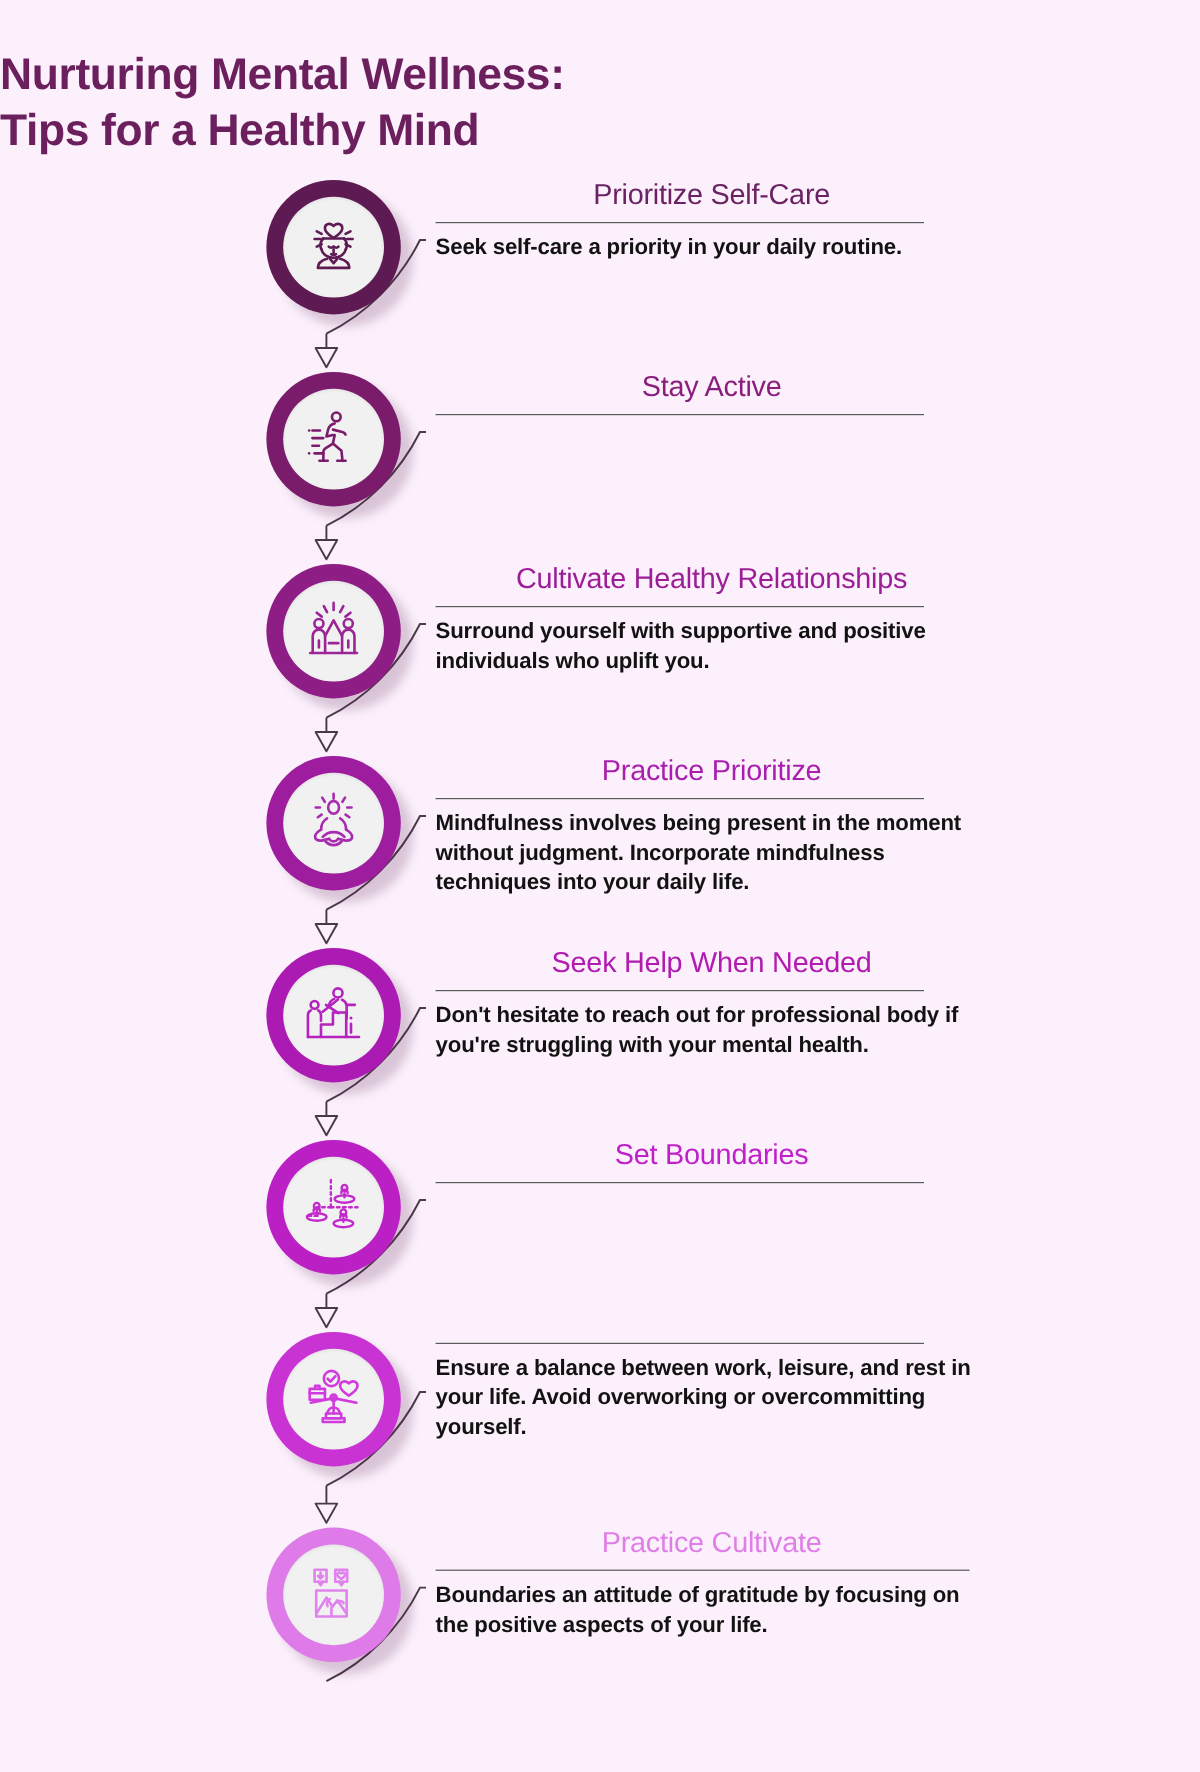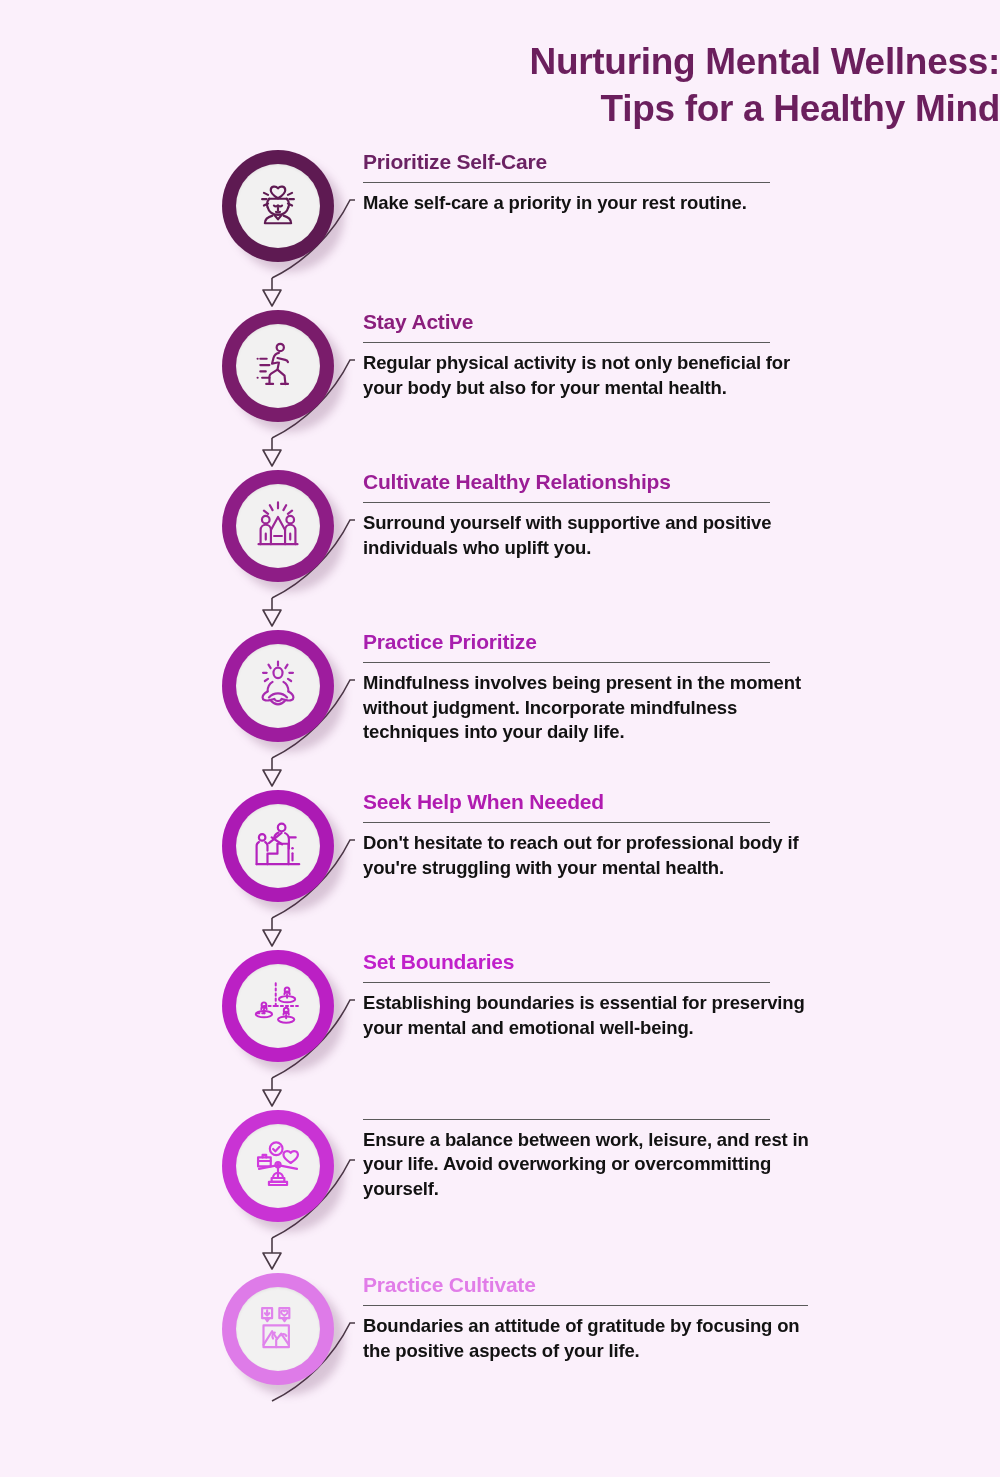--- a/index.html
+++ b/index.html
@@ -9,21 +9,21 @@
     background:#FBF0FB;
     font-family:"Liberation Sans", sans-serif;
     position:relative;
     overflow:hidden;
   }
 
   
   .title-block{
     position:absolute;
     top:38px; left:0; width:1000px;
-    text-align:right;
+    text-align:left;
   }
   .title-line{
     font-size:37px;
     font-weight:bold;
     letter-spacing:-0.3px;
     line-height:1.28;
     color:#6B1F5D;
   }
 
   
@@ -66,25 +66,26 @@
   }
   .med-inner svg{ width:58px; height:58px; display:block; }
 
   
   .step-text{
     position:absolute;
     left:363px;
     width:460px;
   }
   .step-title{
-    font-size:21px;
-    font-weight:bold;
+    font-size:24px;
+    font-weight:normal;
     letter-spacing:-0.2px;
     line-height:1.1;
     white-space:nowrap;
+    text-align:center;
   }
   .divider{
     height:1px;
     background:#5A5A5A;
     margin-top:9px;
     margin-bottom:8px;
     width:407px;
   }
   .step-desc{
     font-size:18.5px;
@@ -156,21 +157,21 @@
       <path d="M16.5 17.5l4.5 2.2M14.5 24.5h5M16.5 31.5l4.5-2.2"></path>
       <path d="M47.5 17.5L43 19.7M49.5 24.5h-5M47.5 31.5L43 29.3"></path>
     </g>
             </svg>
           </div>
         </div>
       </div>
       <div class="step-text">
         <div class="step-title" style="color: rgb(107, 34, 99);">Prioritize Self-Care</div>
         <div class="divider" style="width: 407px;"></div>
-        <div class="step-desc">Make self-care a priority in your rest routine.</div>
+        <div class="step-desc">Seek self-care a priority in your daily routine.</div>
       </div>
     </div>
     <div class="step" style="top: 160px;">
       <div class="medallion">
         <div class="med-shadow"></div>
         <div class="med-ring" style="background: rgb(122, 28, 107);">
           <div class="med-inner">
             <svg viewBox="0 0 64 64" xmlns="http://www.w3.org/2000/svg">
     <g fill="none" stroke="#7A1C6B" stroke-width="2.4" stroke-linecap="round" stroke-linejoin="round">
       <circle cx="34.5" cy="11.5" r="4"></circle>
@@ -184,21 +185,20 @@
       <circle cx="9.5" cy="24" r="1.2" fill="#7A1C6B" stroke="none"></circle>
       <circle cx="9.5" cy="45" r="1.2" fill="#7A1C6B" stroke="none"></circle>
     </g>
             </svg>
           </div>
         </div>
       </div>
       <div class="step-text">
         <div class="step-title" style="color: rgb(138, 30, 124);">Stay Active</div>
         <div class="divider" style="width: 407px;"></div>
-        <div class="step-desc">Regular physical activity is not only beneficial for your body but also for your mental health.</div>
       </div>
     </div>
     <div class="step" style="top: 320px;">
       <div class="medallion">
         <div class="med-shadow"></div>
         <div class="med-ring" style="background: rgb(142, 29, 134);">
           <div class="med-inner">
             <svg viewBox="0 0 64 64" xmlns="http://www.w3.org/2000/svg">
     <g fill="none" stroke="#9B2596" stroke-width="2.4" stroke-linecap="round" stroke-linejoin="round">
       <path d="M32 6v6.5M23 9l3 5.5M41 9l-3 5.5M16.5 15l4.6 3.6M47.5 15l-4.6 3.6"></path>
@@ -312,21 +312,20 @@
         <path d="M17 40H7"></path>
       </g>
     </g>
             </svg>
           </div>
         </div>
       </div>
       <div class="step-text">
         <div class="step-title" style="color: rgb(192, 32, 202);">Set Boundaries</div>
         <div class="divider" style="width: 407px;"></div>
-        <div class="step-desc">Establishing boundaries is essential for preserving your mental and emotional well-being.</div>
       </div>
     </div>
     <div class="step" style="top: 960px;">
       <div class="medallion">
         <div class="med-shadow"></div>
         <div class="med-ring" style="background: rgb(201, 51, 212);">
           <div class="med-inner">
             <svg viewBox="0 0 64 64" xmlns="http://www.w3.org/2000/svg">
     <g fill="none" stroke="#D13BDE" stroke-width="2.4" stroke-linecap="round" stroke-linejoin="round">
       <circle cx="30" cy="13" r="7"></circle>

